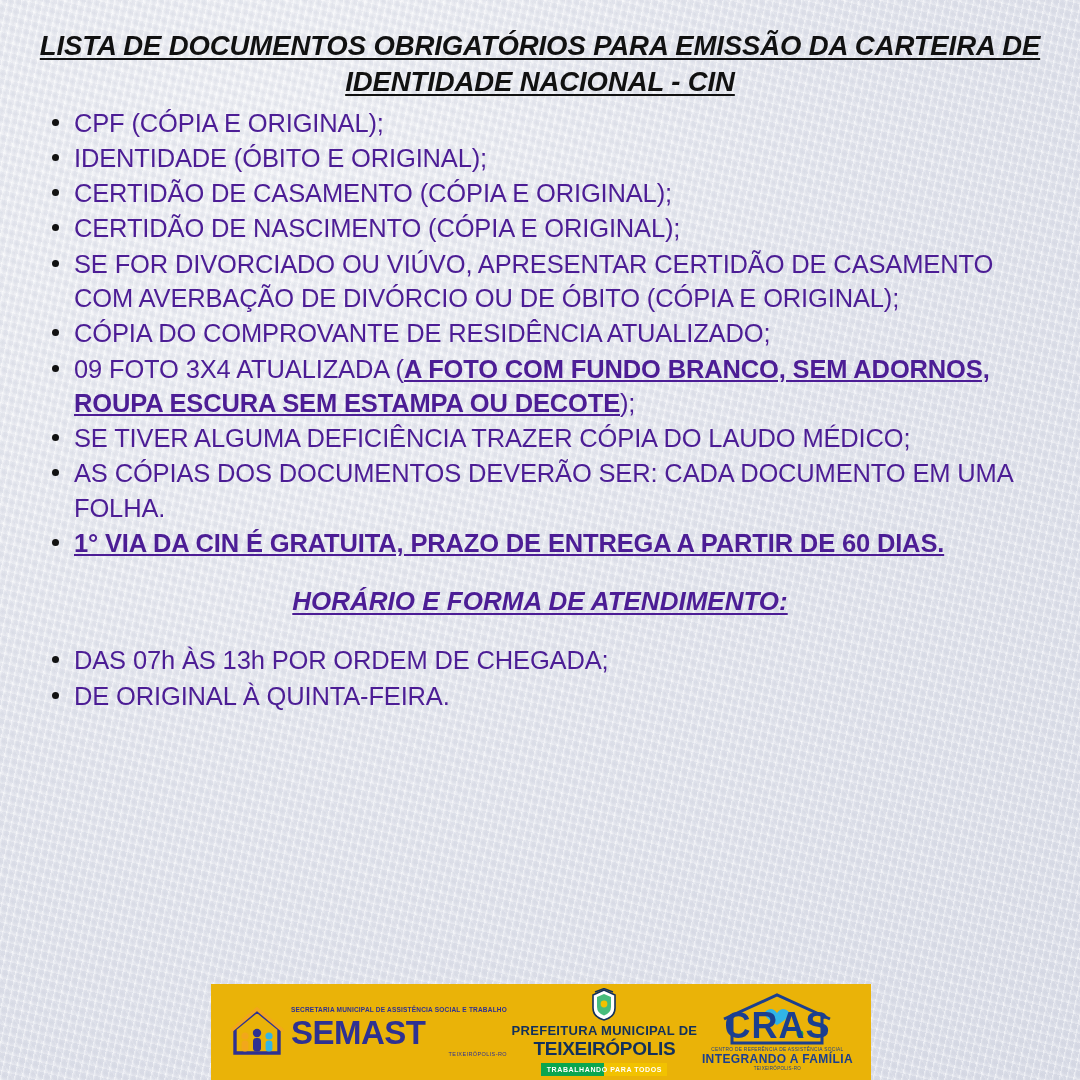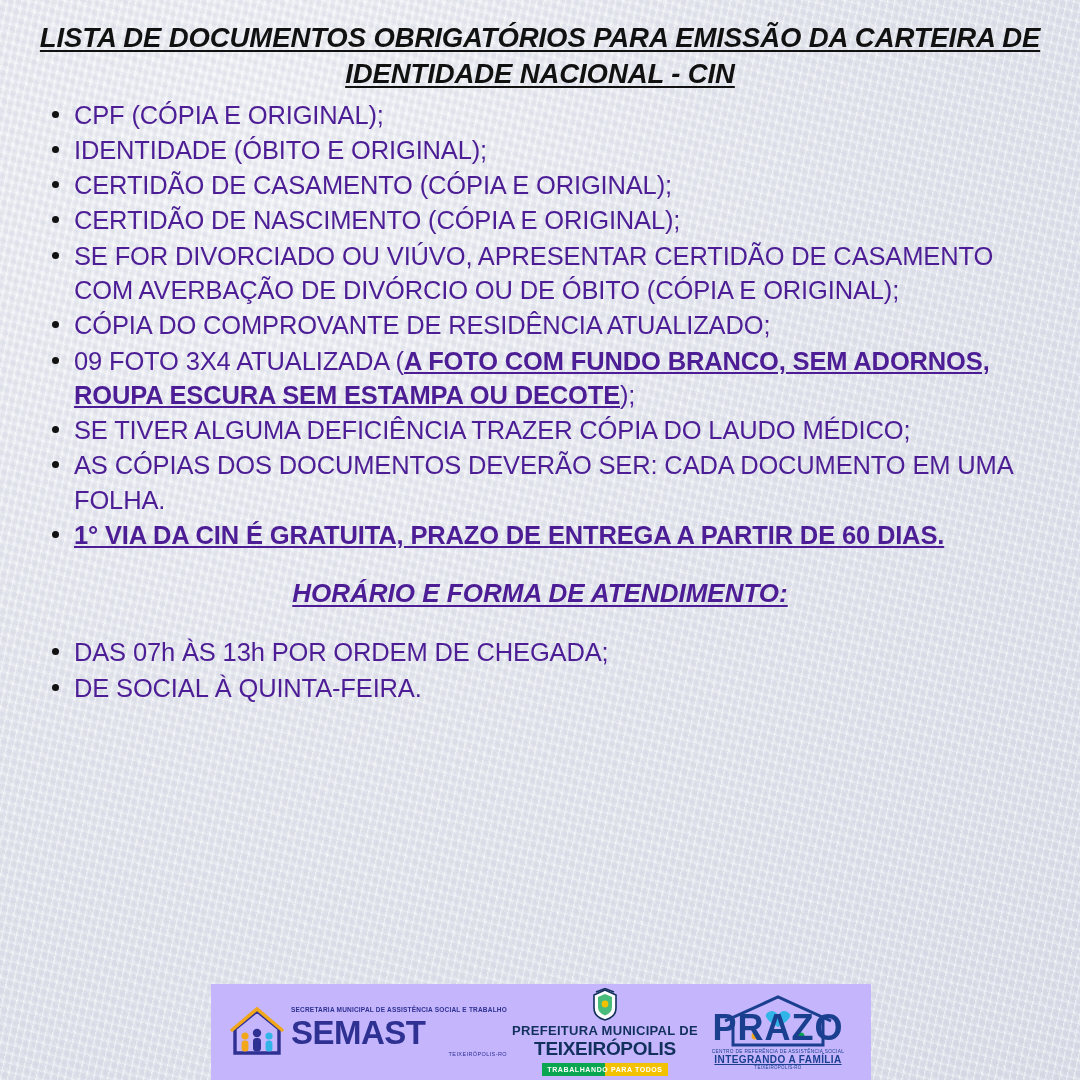--- a/index.html
+++ b/index.html
@@ -24,21 +24,21 @@
       repeating-linear-gradient(58deg, rgba(255,255,255,0.30) 0px, rgba(255,255,255,0) 2px, rgba(205,209,222,0.18) 6px, rgba(255,255,255,0.0) 11px),
       radial-gradient(ellipse at 25% 18%, #f4f5f8 0%, #e4e6ee 48%, #d9dce7 100%);
     z-index: 0;
   }
   .sheet {
     position: relative;
     z-index: 1;
     width: 1080px;
     height: 1080px;
     box-sizing: border-box;
-    padding: 20px 24px 0 24px;
+    padding: 28px 24px 0 24px;
   }
   .title {
     text-align: center;
     font-weight: bold;
     font-style: italic;
     font-size: 27.5px;
     line-height: 1.30;
     color: #111;
     letter-spacing: -0.1px;
     margin: 0 14px 6px 14px;
@@ -87,21 +87,21 @@
   }
   .spacer-sm { height: 16px; }
 
   
   .logos {
     position: absolute;
     left: 211px;
     bottom: 0px;
     width: 660px;
     height: 96px;
-    background: #c4b5fd;
+    background: #eab308;
     display: flex;
     align-items: center;
     justify-content: space-between;
     padding: 0 18px;
     box-sizing: border-box;
     z-index: 2;
   }
   .logo-block { display: flex; align-items: center; }
 
   
@@ -137,21 +137,21 @@
   .pref-bar span { font-size: 7px; color: #fff; font-weight: bold; letter-spacing: .6px; }
 
   
   .cras { flex-direction: column; align-items: center; }
   .cras-mark { position: relative; width: 150px; height: 56px; }
   .cras-word {
     position: absolute; left: 0; top: 12px; width: 150px; text-align: center;
     font-size: 36px; font-weight: bold; color: #1b3f8f; letter-spacing: 1px;
   }
   .cras-sub { font-size: 4.8px; color: #1b3f8f; letter-spacing: .3px; margin-top:-2px;}
-  .cras-tag { font-size: 10px; font-weight: bold; color: #1b3f8f; letter-spacing: .4px; text-decoration: underline; }
+  .cras-tag { font-size: 12px; font-weight: bold; color: #1b3f8f; letter-spacing: .4px; }
   .cras-tag2 { font-size: 4.5px; color: #1b3f8f; letter-spacing: .3px; }
 </style>
 </head>
 <body>
 
 <div class="bg-texture"></div>
 
 <div class="sheet">
 
   <h1 class="title"><span>LISTA DE DOCUMENTOS OBRIGATÓRIOS PARA EMISSÃO DA CARTEIRA DE IDENTIDADE NACIONAL - CIN</span></h1>
@@ -168,21 +168,21 @@
     <li><span>AS CÓPIAS DOS DOCUMENTOS DEVERÃO SER: CADA DOCUMENTO EM UMA FOLHA.</span></li>
     <li><span class="bu">1° VIA DA CIN É GRATUITA, PRAZO DE ENTREGA A PARTIR DE 60 DIAS.</span></li>
   </ul>
 
   <h2 class="subtitle"><span>HORÁRIO E FORMA DE ATENDIMENTO: </span></h2>
 
   <div class="spacer-sm"></div>
 
   <ul class="doclist">
     <li><span>DAS 07h ÀS 13h POR ORDEM DE CHEGADA;</span></li>
-    <li><span>DE SOCIAL À QUINTA-FEIRA.</span></li>
+    <li><span>DE ORIGINAL À QUINTA-FEIRA.</span></li>
   </ul>
 
 </div>
 
 <div class="logos">
 
   <div class="logo-block semast">
     <div class="semast-mark">
       <svg viewBox="0 0 56 54" width="56" height="54" aria-hidden="true">
         <path d="M6 24 L28 6 L50 24 L50 48 L6 48 Z" fill="none" stroke="#2e3192" stroke-width="3.4"></path>
@@ -220,20 +220,20 @@
 
   <div class="logo-block cras">
     <div class="cras-mark">
       <svg viewBox="0 0 150 56" width="150" height="56" aria-hidden="true">
         <path d="M22 26 L75 2 L128 26" fill="none" stroke="#1b3f8f" stroke-width="3"></path>
         <path d="M30 24 L30 50 L120 50 L120 24" fill="none" stroke="#1b3f8f" stroke-width="3"></path>
         <path d="M75 20 q-5 -7 -11 -2 q-5 5 11 14 q16 -9 11 -14 q-6 -5 -11 2 z" fill="#31b5e8"></path>
         <circle cx="52" cy="41" r="3.4" fill="#f2a71b"></circle>
         <circle cx="98" cy="41" r="3.4" fill="#0aa64f"></circle>
       </svg>
-      <div class="cras-word">PRAZO</div>
+      <div class="cras-word">CRAS</div>
     </div>
     <div class="cras-sub">CENTRO DE REFERÊNCIA DE ASSISTÊNCIA SOCIAL</div>
     <div class="cras-tag">INTEGRANDO A FAMÍLIA</div>
     <div class="cras-tag2">TEIXEIRÓPOLIS-RO</div>
   </div>
 
 </div>
 
 </body></html>

